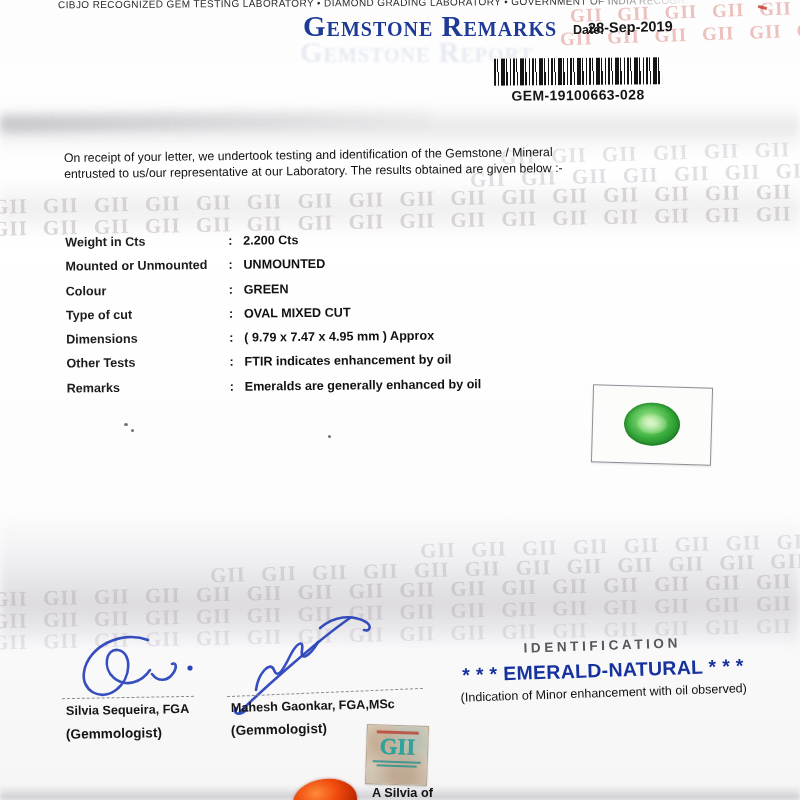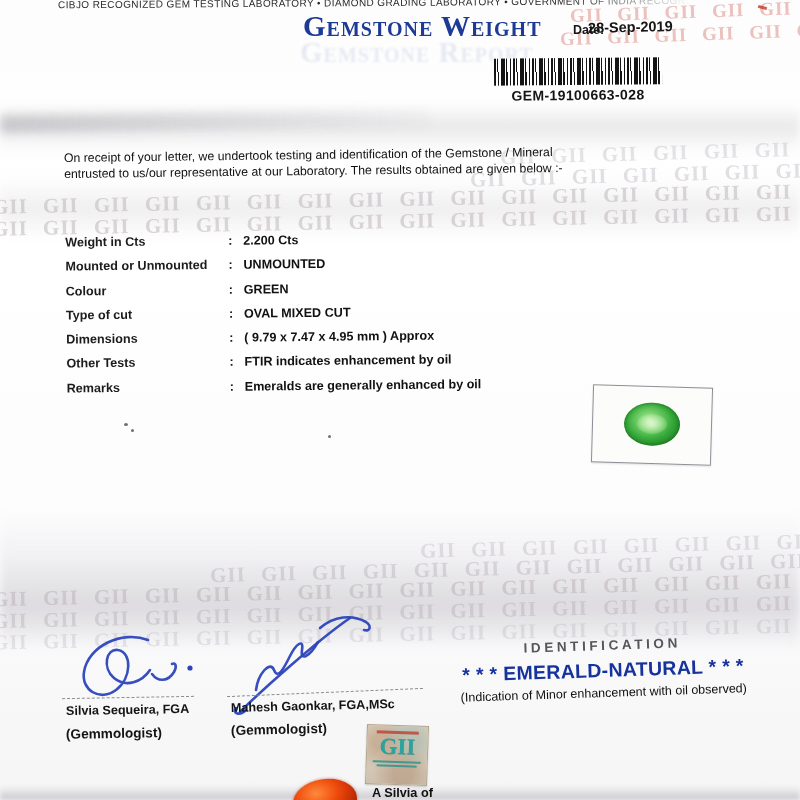--- a/index.html
+++ b/index.html
@@ -126,21 +126,21 @@
   <div class="abs wm wm-gray2" style="left:-8px;top:209px;width:816px;transform:rotate(-1.1deg);">GII GII GII GII GII GII GII GII GII GII GII GII GII GII GII GII GII GII GII GII GII GII</div>
   <div class="abs wm wm-gray" style="left:420px;top:534px;width:385px;transform:rotate(-1.4deg);opacity:0.7;">GII GII GII GII GII GII GII GII GII GII GII GII GII GII GII GII GII GII GII GII GII GII</div>
   <div class="abs wm wm-gray" style="left:210px;top:556px;width:595px;transform:rotate(-1.4deg);opacity:0.85;">GII GII GII GII GII GII GII GII GII GII GII GII GII GII GII GII GII GII GII GII GII GII</div>
   <div class="abs wm wm-gray2" style="left:-8px;top:578px;width:816px;transform:rotate(-1.3deg);">GII GII GII GII GII GII GII GII GII GII GII GII GII GII GII GII GII GII GII GII GII GII</div>
   <div class="abs wm wm-gray2" style="left:-8px;top:600px;width:816px;transform:rotate(-1.3deg);opacity:0.9;">GII GII GII GII GII GII GII GII GII GII GII GII GII GII GII GII GII GII GII GII GII GII</div>
   <div class="abs wm wm-gray" style="left:-8px;top:622px;width:816px;transform:rotate(-1.2deg);opacity:0.6;">GII GII GII GII GII GII GII GII GII GII GII GII GII GII GII GII GII GII GII GII GII GII</div>
 
   <div class="abs header-line">CIBJO RECOGNIZED GEM TESTING LABORATORY  •  DIAMOND GRADING LABORATORY  •  GOVERNMENT OF INDIA RECOGNIZED</div>
   <div class="abs corner-mark"></div>
   <div class="abs doc-title-ghost">Gemstone Report</div>
-  <div class="abs doc-title">Gemstone Weight</div>
+  <div class="abs doc-title">Gemstone Remarks</div>
   <div class="abs date-label">Date:</div>
   <div class="abs date-value">28-Sep-2019</div>
 
   <div class="abs barcode"></div>
   <div class="abs barcode-text">GEM-19100663-028</div>
 
   <div class="abs intro">
     <div>On receipt of your letter, we undertook testing and identification of the Gemstone / Mineral</div>
     <div>entrusted to us/our representative at our Laboratory. The results obtained are given below :-</div>
   </div>

